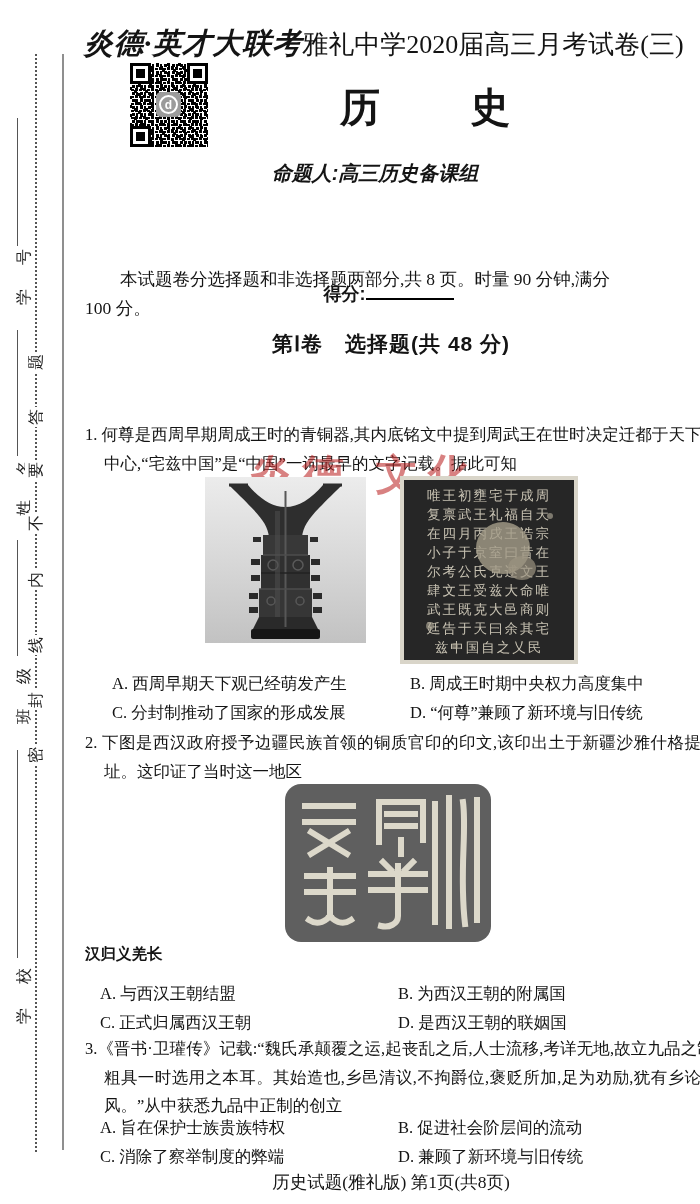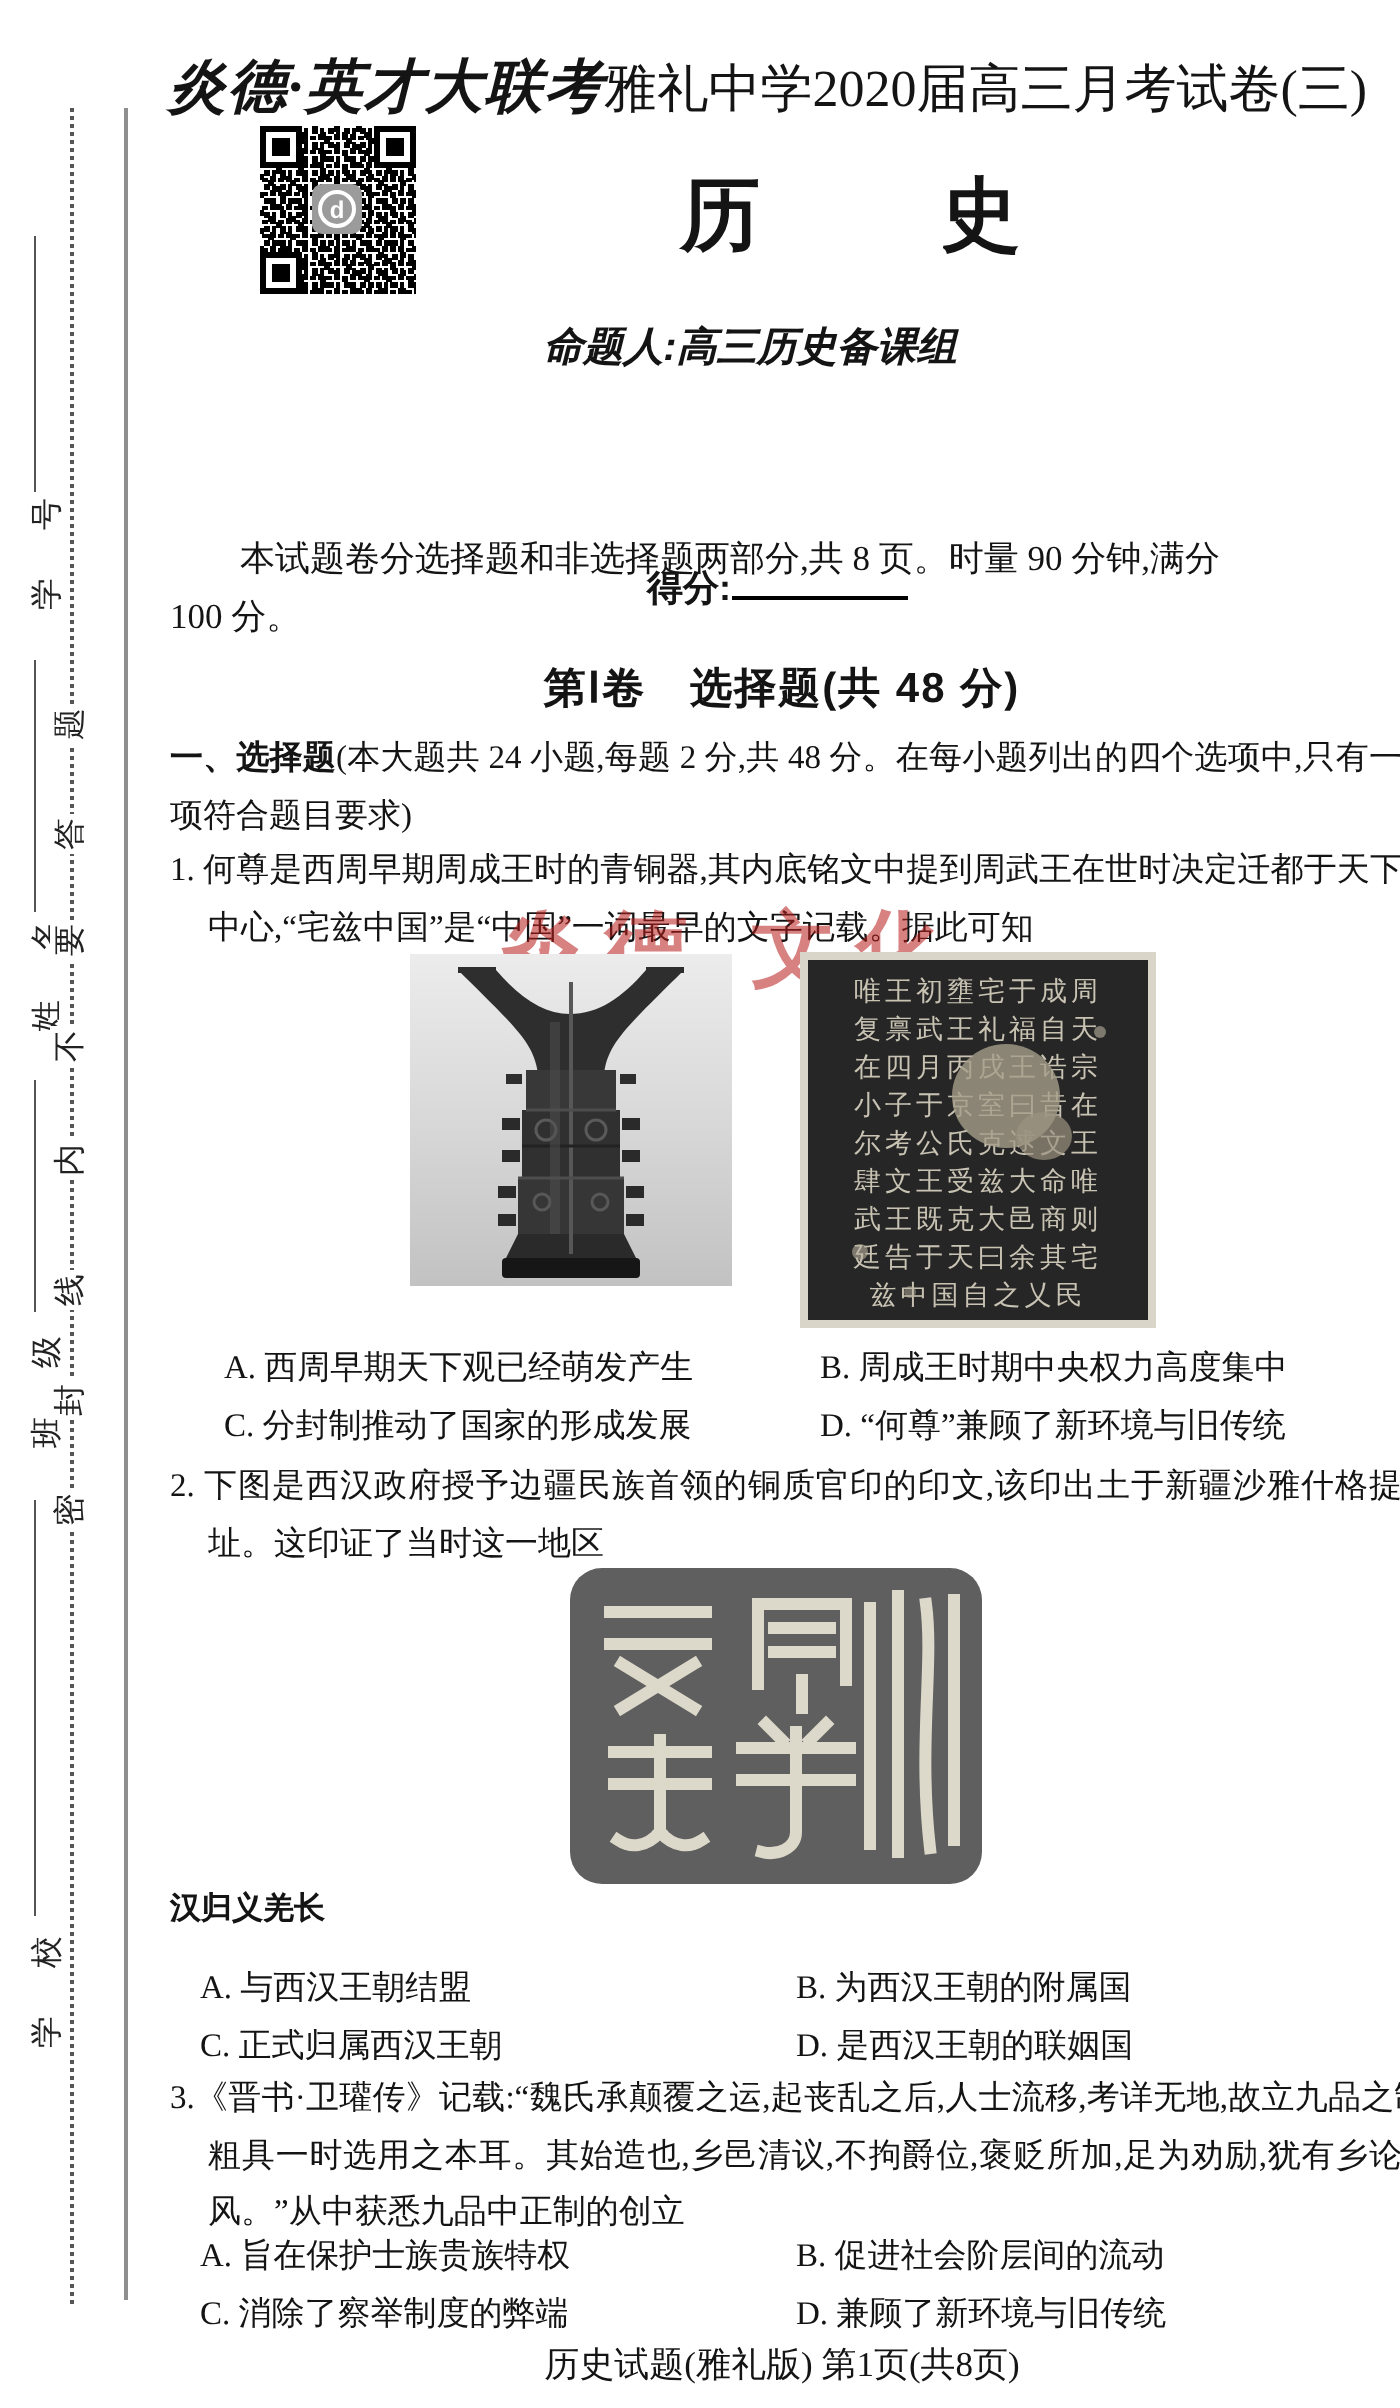--- a/index.html
+++ b/index.html
@@ -142,23 +142,20 @@
     <p class="indent">本试题卷分选择题和非选择题两部分,共 8 页。时量 90 分钟,满分</p>
     <p>100 分。</p>
   </div>
 
   <div class="abs score">
     <span>得分:</span><span class="score-line"></span>
   </div>
 
   <div class="abs sec-title">第Ⅰ卷　选择题(共 48 分)</div>
 
-  <div class="abs sel-intro">
-    <span class="b">一、选择题</span><span>(本大题共 24 小题,每题 2 分,共 48 分。在每小题列出的四个选项中,只有一项符合题目要求)</span>
-  </div>
 
   <div class="abs q1 stem">1. 何尊是西周早期周成王时的青铜器,其内底铭文中提到周武王在世时决定迁都于天下的中心,“宅兹中国”是“中国”一词最早的文字记载。据此可知</div>
 
   <div class="abs wm">炎德 文化</div>
 
   <svg class="abs fig vessel" width="161" height="166" viewBox="0 0 161 166">
     <defs>
       <linearGradient id="vbg" x1="0" y1="0" x2="0" y2="1">
         <stop offset="0" stop-color="#ececec"></stop>
           <stop offset="0.55" stop-color="#d6d6d6"></stop>

